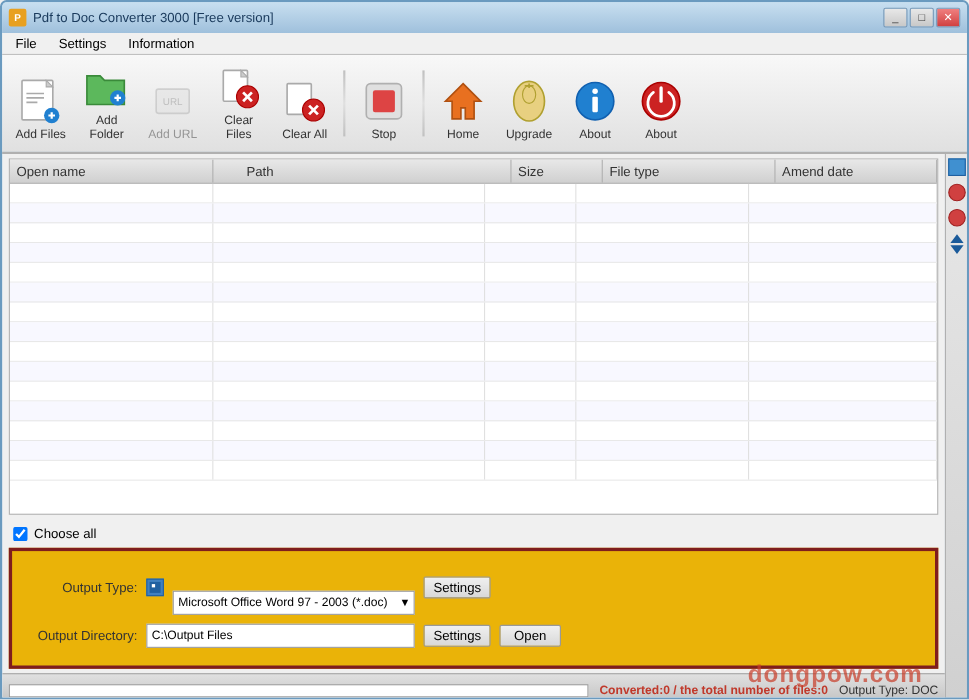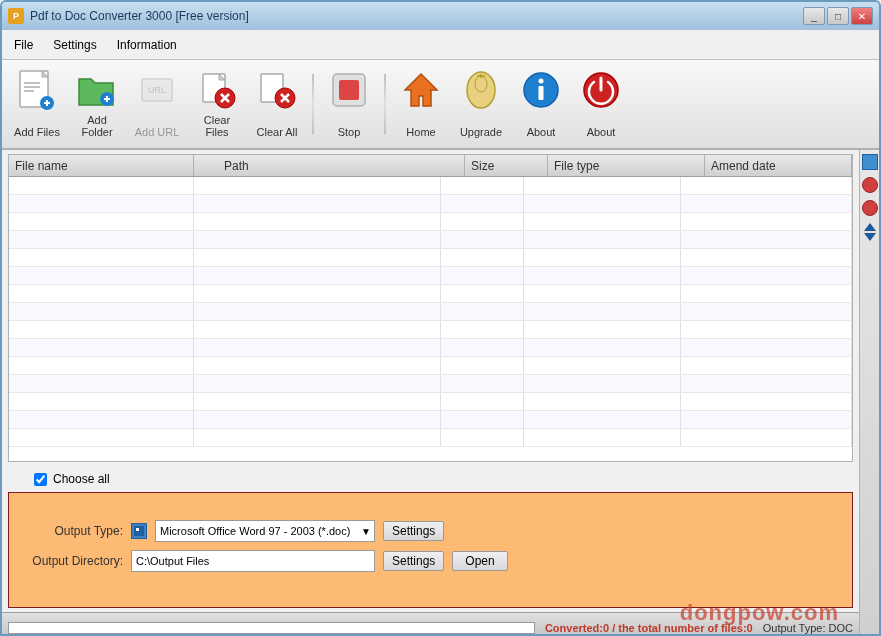--- a/index.html
+++ b/index.html
@@ -71,21 +71,21 @@
     .win-btn.minimize { background: linear-gradient(to bottom, #e8e8e8, #c8c8c8); }
     .win-btn.maximize { background: linear-gradient(to bottom, #e8e8e8, #c8c8c8); }
     .win-btn.close { background: linear-gradient(to bottom, #f08080, #d04040); color: white; }
     .menu-bar {
       background: #f0f0f0;
       display: flex;
       align-items: center;
       padding: 2px 4px;
       border-bottom: 1px solid #c0c0c0;
       gap: 4px;
-      height: 30px;
+      height: 20px;
     }
     .menu-item {
       padding: 2px 8px;
       cursor: pointer;
       border-radius: 2px;
       font-size: 12px;
       color: #000;
     }
     .toolbar {
       background: linear-gradient(to bottom, #f8f8f8, #e0e0e0);
@@ -93,21 +93,21 @@
       display: flex;
       align-items: center;
       padding: 4px 6px;
       gap: 2px;
       height: 90px;
     }
     .tool-btn {
       display: flex;
       flex-direction: column;
       align-items: center;
-      justify-content: space-between;
+      justify-content: flex-end;
       width: 58px;
       height: 78px;
       cursor: pointer;
       border-radius: 4px;
       padding: 4px 2px;
       gap: 4px;
       border: 1px solid transparent;
     }
     .tool-btn.disabled { opacity: 0.45; cursor: default; }
     .tool-icon {
@@ -189,27 +189,26 @@
     .td-filename { width: 185px; }
     .td-path { width: 247px; }
     .td-size { width: 83px; }
     .td-filetype { width: 157px; }
     .td-amenddate { flex: 1; }
     .choose-all-bar {
       display: flex;
       align-items: center;
       padding: 6px 10px;
       gap: 6px;
-      margin-left: 22px;
     }
     .output-section {
-      background: #fdba74;
-      border: 1px solid #7f1d1d;
+      background: #eab308;
+      border: 3px solid #7f1d1d;
       margin: 0 6px 4px 6px;
-      padding: 27px 14px;
+      padding: 8px 14px;
     }
     .output-row {
       display: flex;
       align-items: center;
       margin-bottom: 8px;
       gap: 8px;
     }
     .output-label {
       width: 100px;
       font-size: 12px;
@@ -304,20 +303,21 @@
       font-family: Arial, sans-serif;
       pointer-events: none;
       letter-spacing: 1px;
     }
     
     .svg-icon { display: block; }
     .select-dropdown-arrow {
       display: inline-flex;
       align-items: center;
       position: relative;
+      margin-top: 28px;
     }
     .select-dropdown-arrow select {
       appearance: none;
       -webkit-appearance: none;
       padding-right: 20px;
     }
     .dropdown-arrow {
       position: absolute;
       right: 4px;
       pointer-events: none;
@@ -469,21 +469,21 @@
       </div>
       <span class="tool-label">About</span>
     </div>
   </div>
 
   <div class="main-content">
     <div class="left-panel">
 
       <div class="file-table-container">
         <div class="table-header">
-          <div class="th th-filename">File name</div>
+          <div class="th th-filename">Open name</div>
           <div class="th th-path">Path</div>
           <div class="th th-size">Size</div>
           <div class="th th-filetype">File type</div>
           <div class="th th-amenddate">Amend date</div>
         </div>
         <div class="table-body">
 
           <div class="table-row">
             <div class="td td-filename"></div>
             <div class="td td-path"></div>

